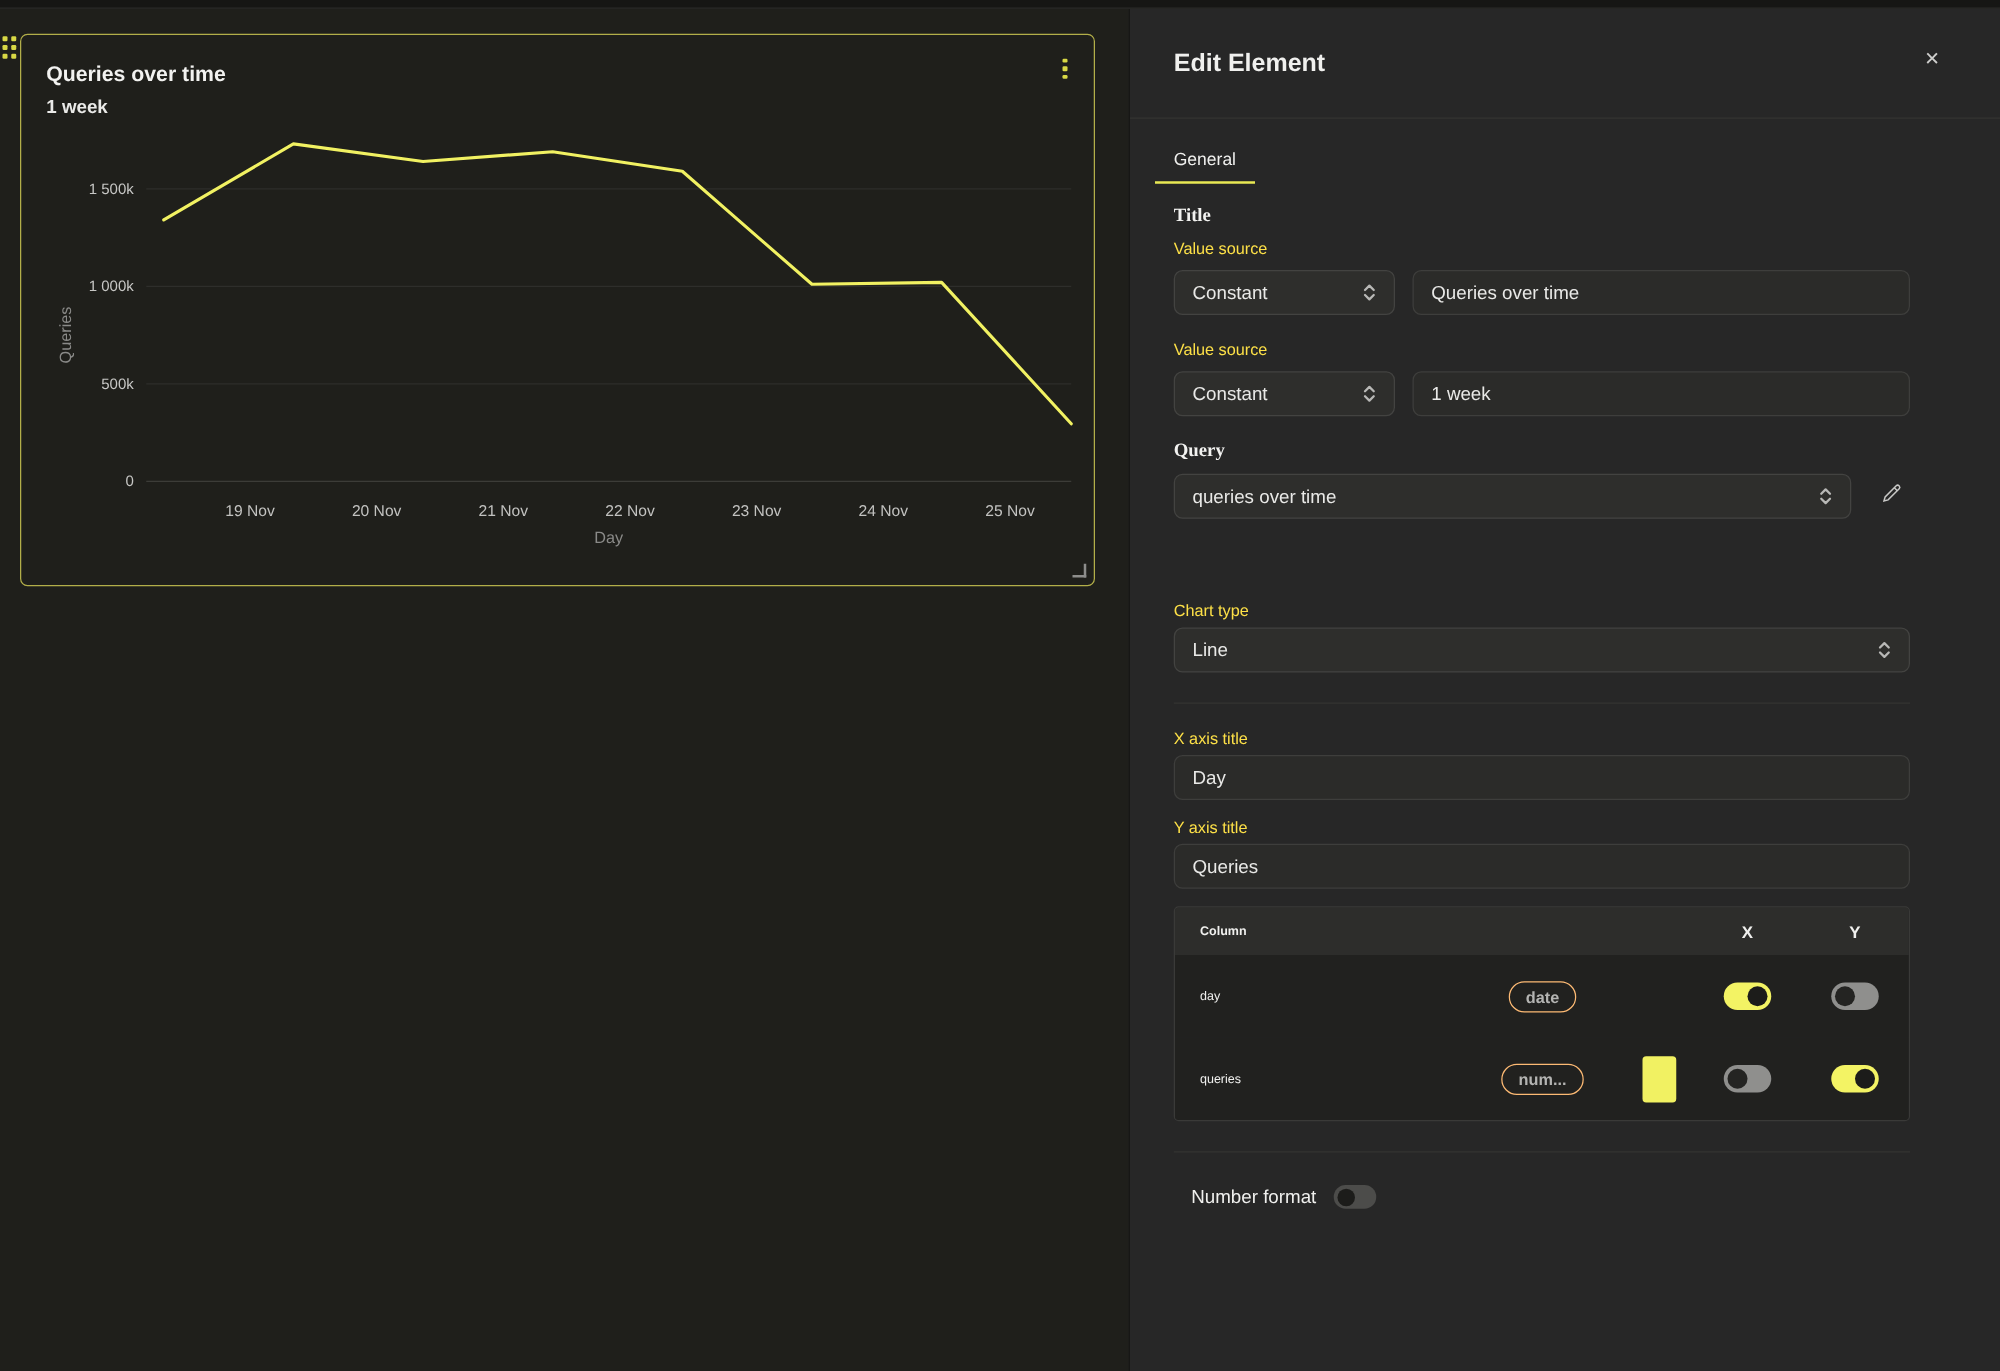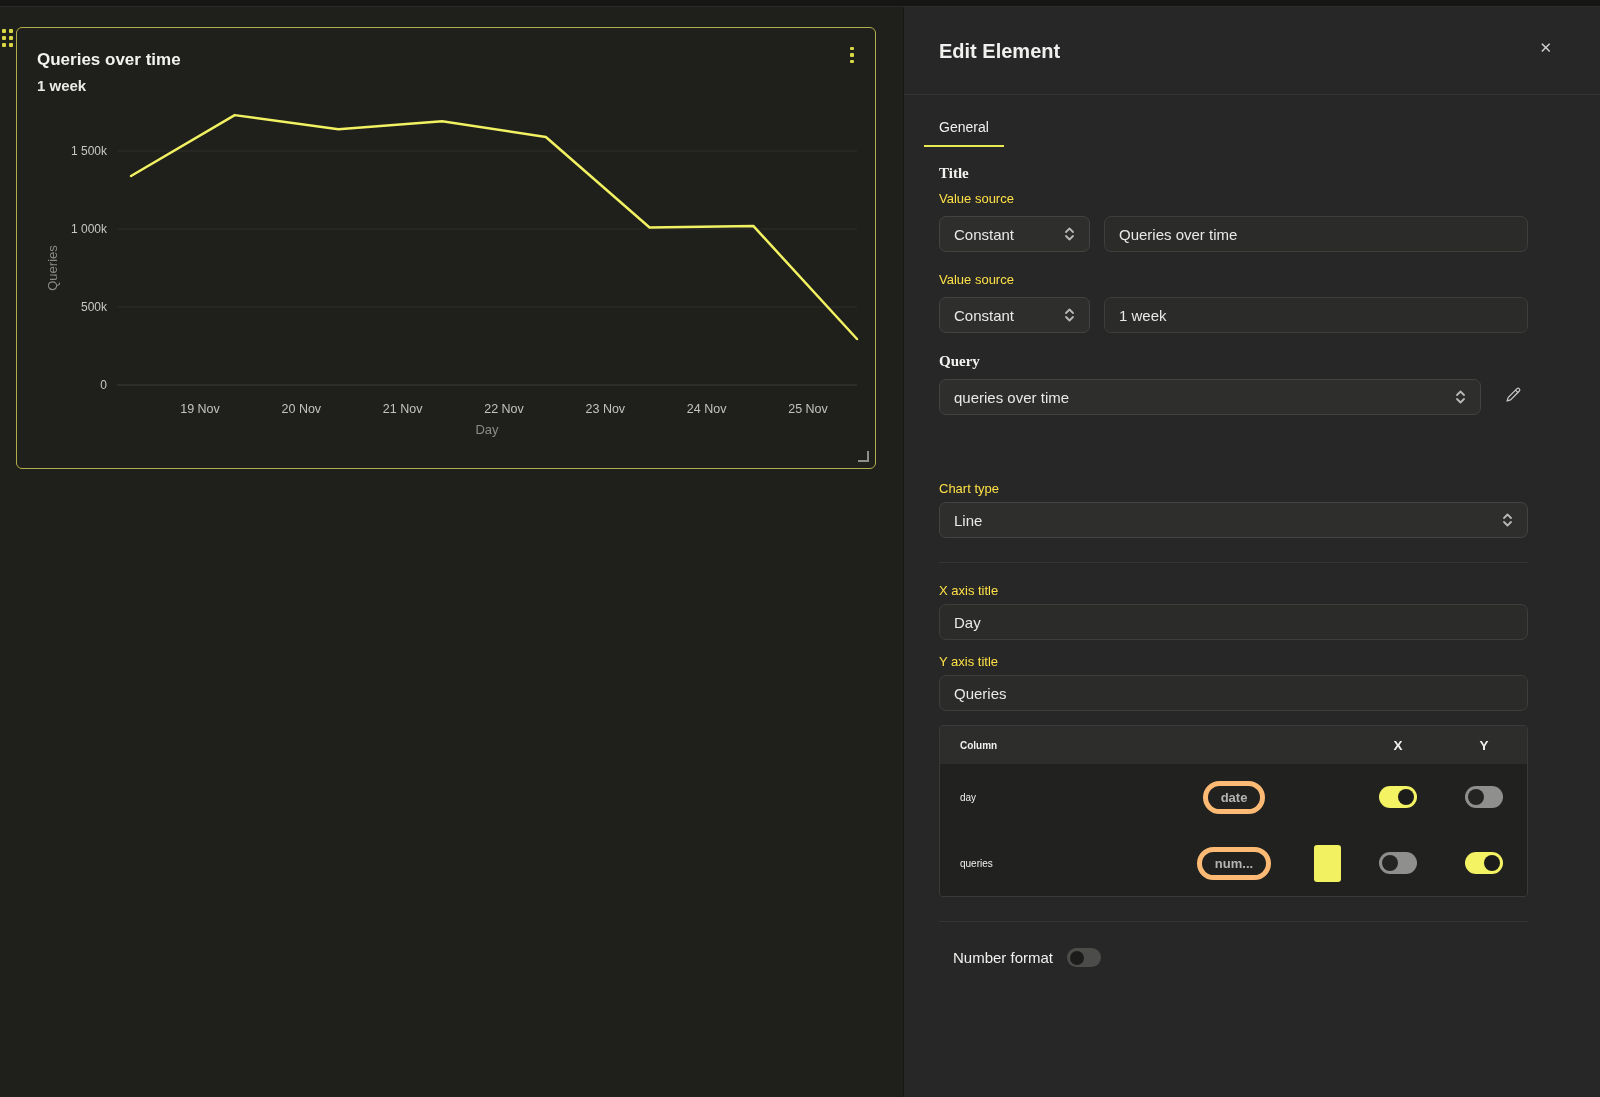--- a/index.html
+++ b/index.html
@@ -48,21 +48,21 @@
   .sec-label   { font-size:13px; color:#fde047; margin-bottom:10px; }
 
   .field-row { display:flex; gap:14px; margin-bottom:14px; }
 
   .select, .text-input {
     height:36px; border-radius:7px; display:flex; align-items:center;
     font-size:15px; color:#e9e9e7; padding:0 14px;
   }
   .select { background:#2e2e2c; border:1px solid #434341; justify-content:space-between; cursor:pointer; }
   .text-input { background:#2b2b29; border:1px solid #3e3e3c; cursor:text; }
-  .w-150 { width:151px;gap:28px; }
+  .w-150 { width:177px;gap:28px; }
   .grow  { flex:1; }
 
   .chevrons { width:11px; height:16px; flex:none; margin-left:10px; }
   .chevrons polyline { fill:none; stroke:#b8b8b6; stroke-width:1.8; stroke-linecap:round; stroke-linejoin:round; }
 
   .pencil-btn { width:24px; height:24px; align-self:center; margin-left:9px; cursor:pointer; flex:none; }
   .pencil-btn svg { width:19px; height:19px; fill:none; stroke:#c9c9c7; stroke-width:1.5; }
 
   .divider { height:1px; background:#343432; }
 
@@ -74,21 +74,21 @@
   .ct-head { display:flex; align-items:center; height:38px; background:#2d2d2b;
              font-size:13.5px; font-weight:700; color:#f0f0ee; }
   .ct-row  { display:flex; align-items:center; height:66px; background:#21211f;
              border-top:1px solid #19191
 7; }
   .ct-name-col { flex:1; padding-left:20px; font-size:10px; color:#f0f0ee; }
   .ct-badge-col { width:130px; display:flex; justify-content:center; }
   .ct-swatch-col { width:56px; display:flex; justify-content:center; }
   .ct-x-col, .ct-y-col { width:86px; display:flex; justify-content:center; }
 
-  .type-badge { border:5px solid #fdba74; border-radius:999px; padding:4px 13px;
+  .type-badge { border:1px solid #fdba74; border-radius:999px; padding:4px 13px;
                 font-size:13px; font-weight:600; color:#b4b4b2; }
   .swatch { width:27px; height:37px; border-radius:3px; cursor:pointer; }
 
   .toggle { width:38px; height:22px; border-radius:11px; position:relative; cursor:pointer; flex:none; }
   .toggle .knob { position:absolute; top:3px; width:16px; height:16px; border-radius:50%; }
   .toggle.off { background:#8f8f8d; }
   .toggle.off .knob { left:3px; background:#242422; }
   .toggle.on { background:#f3f364; }
   .toggle.on .knob { right:3px; background:#1c1c1a; }
   .toggle.small { width:34px; height:19px; border-radius:10px; }

